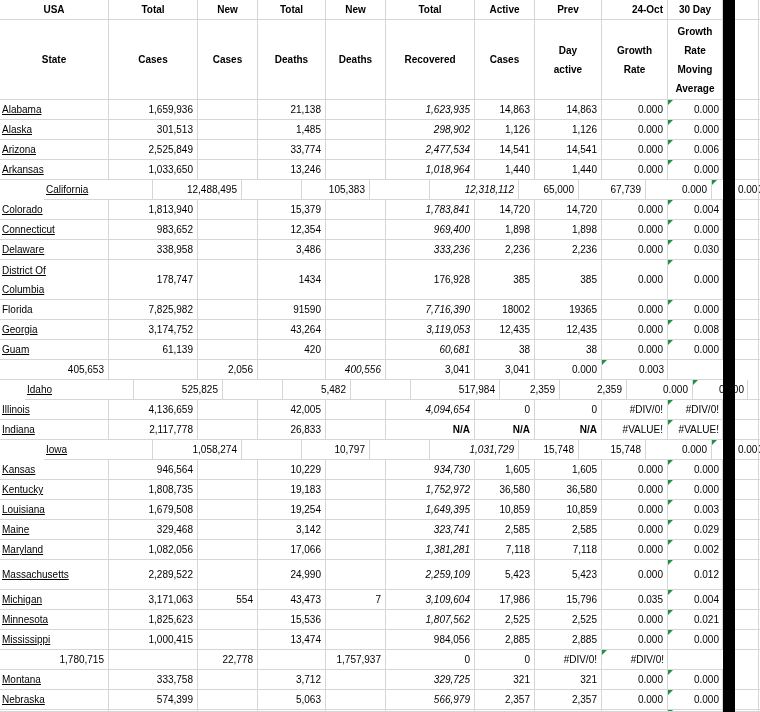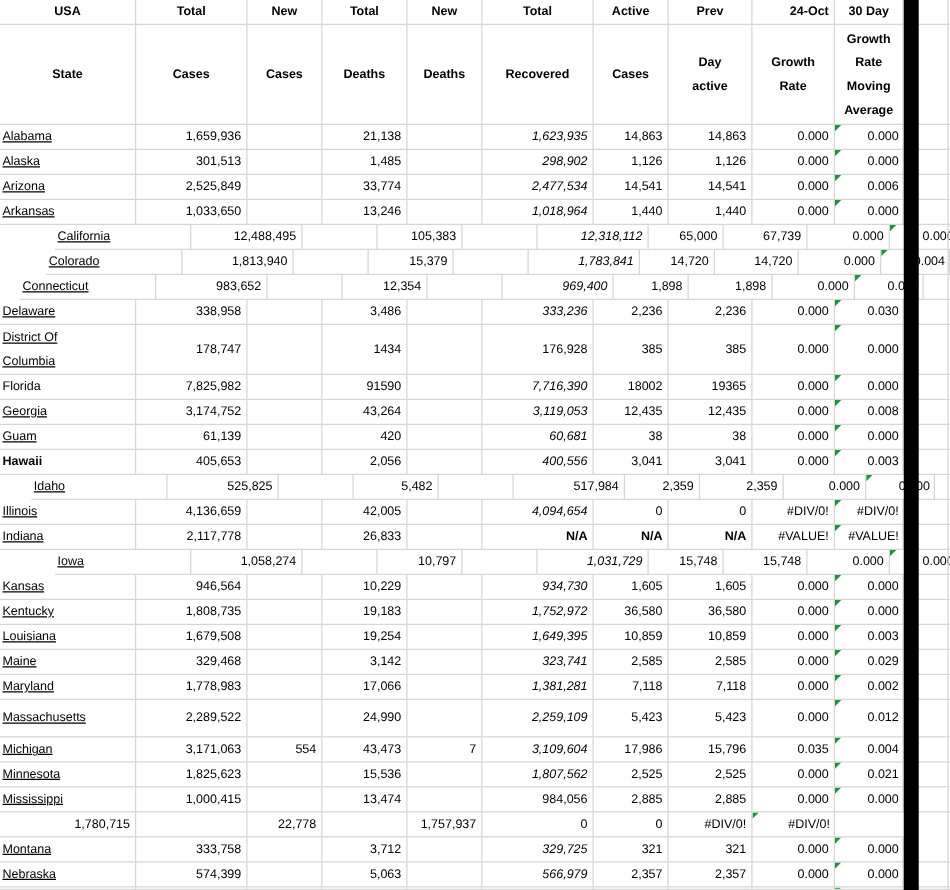--- a/index.html
+++ b/index.html
@@ -127,34 +127,34 @@
         <div class="cell num"></div>
         <div class="cell num">105,383</div>
         <div class="cell num"></div>
         <div class="cell num ital">12,318,112</div>
         <div class="cell num">65,000</div>
         <div class="cell num">67,739</div>
         <div class="cell num">0.000</div>
         <div class="cell num ma">0.000<span class="tri"></span></div>
         <div class="cell filler"></div>
       </div>
-      <div class="row" style="height: 20px; padding-left: 37px;">
+      <div class="row" style="height: 20px;">
         <div class="cell state u">Colorado</div>
         <div class="cell num">1,813,940</div>
         <div class="cell num"></div>
         <div class="cell num">15,379</div>
         <div class="cell num"></div>
         <div class="cell num ital">1,783,841</div>
         <div class="cell num">14,720</div>
         <div class="cell num">14,720</div>
         <div class="cell num">0.000</div>
         <div class="cell num ma">0.004<span class="tri"></span></div>
         <div class="cell filler"></div>
       </div>
-      <div class="row" style="height: 20px; padding-left: 16px;">
+      <div class="row" style="height: 20px;">
         <div class="cell state u">Connecticut</div>
         <div class="cell num">983,652</div>
         <div class="cell num"></div>
         <div class="cell num">12,354</div>
         <div class="cell num"></div>
         <div class="cell num ital">969,400</div>
         <div class="cell num">1,898</div>
         <div class="cell num">1,898</div>
         <div class="cell num">0.000</div>
         <div class="cell num ma">0.000<span class="tri"></span></div>
@@ -220,21 +220,20 @@
         <div class="cell num">420</div>
         <div class="cell num"></div>
         <div class="cell num ital">60,681</div>
         <div class="cell num">38</div>
         <div class="cell num">38</div>
         <div class="cell num">0.000</div>
         <div class="cell num ma">0.000<span class="tri"></span></div>
         <div class="cell filler"></div>
       </div>
       <div class="row" style="height: 20px;">
-        <div class="cell state b">Hawaii</div>
         <div class="cell num">405,653</div>
         <div class="cell num"></div>
         <div class="cell num">2,056</div>
         <div class="cell num"></div>
         <div class="cell num ital">400,556</div>
         <div class="cell num">3,041</div>
         <div class="cell num">3,041</div>
         <div class="cell num">0.000</div>
         <div class="cell num ma">0.003<span class="tri"></span></div>
         <div class="cell filler"></div>
@@ -338,21 +337,21 @@
         <div class="cell num"></div>
         <div class="cell num ital">323,741</div>
         <div class="cell num">2,585</div>
         <div class="cell num">2,585</div>
         <div class="cell num">0.000</div>
         <div class="cell num ma">0.029<span class="tri"></span></div>
         <div class="cell filler"></div>
       </div>
       <div class="row" style="height: 20px;">
         <div class="cell state u">Maryland</div>
-        <div class="cell num">1,778,983</div>
+        <div class="cell num">1,082,056</div>
         <div class="cell num"></div>
         <div class="cell num">17,066</div>
         <div class="cell num"></div>
         <div class="cell num ital">1,381,281</div>
         <div class="cell num">7,118</div>
         <div class="cell num">7,118</div>
         <div class="cell num">0.000</div>
         <div class="cell num ma">0.002<span class="tri"></span></div>
         <div class="cell filler"></div>
       </div>

